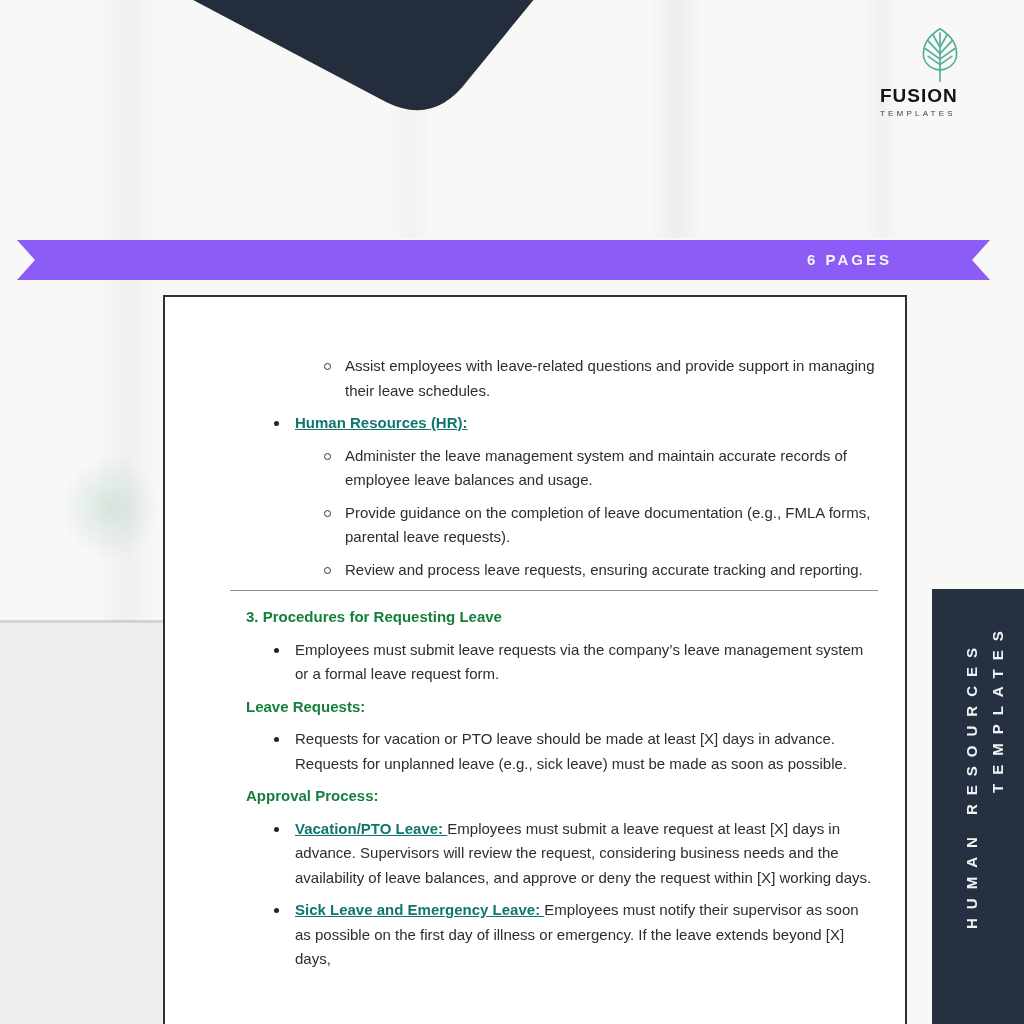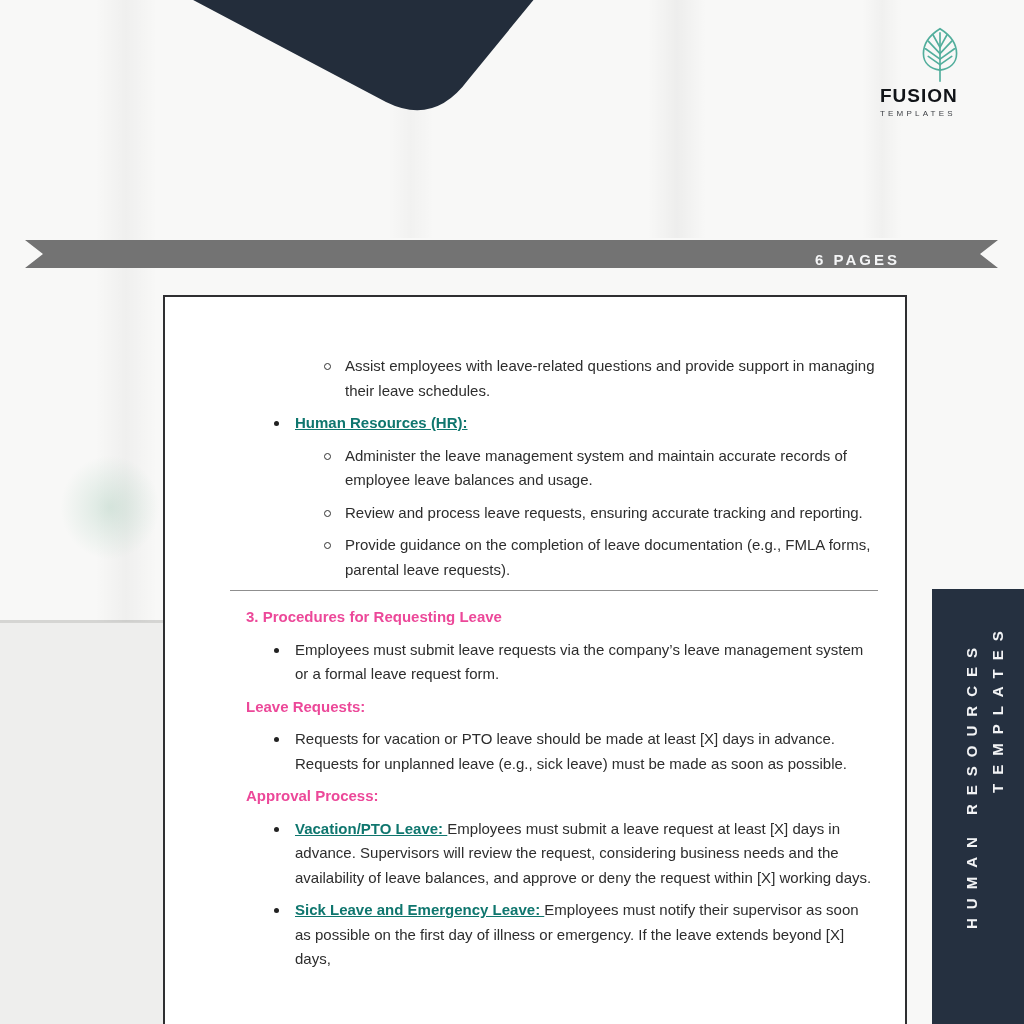--- a/index.html
+++ b/index.html
@@ -25,32 +25,32 @@
   .logo{position:absolute;left:880px;top:26px;width:120px;}
   .logo .leaf{display:block;margin:0 auto;}
   .logo .brand{display:block;font-weight:bold;font-size:19px;letter-spacing:1px;color:#111418;margin-top:1px;}
   .logo .brand-sub{display:block;font-size:8px;letter-spacing:3.2px;color:#3c3f44;margin-top:2px;}
 
   
   .page-title{position:absolute;left:88px;top:124px;margin:0;
     font-size:54px;font-weight:bold;letter-spacing:-1px;color:#232d3b;white-space:nowrap;}
 
   
-  .ribbon{position:absolute;left:25px;top:240px;width:973px;height:28px;background:#737373;
+  .ribbon{position:absolute;left:17px;top:240px;width:973px;height:40px;background:#8b5cf6;
     clip-path:polygon(0 0,100% 0,calc(100% - 18px) 50%,100% 100%,0 100%,18px 50%);}
   .ribbon .pages{position:absolute;right:98px;top:0;height:40px;line-height:40px;
     color:#f4f5f6;font-size:15px;font-weight:bold;letter-spacing:3px;}
 
   
   .doc-page{position:absolute;left:163px;top:295px;width:744px;height:760px;
     background:#fff;border:2px solid #2e2f31;box-sizing:border-box;
     padding:57px 27px 0 65px;color:#2d2d2d;}
   .doc-page .blk{font-size:15px;line-height:24.5px;margin:0 0 8px 16px;}
   .doc-page .blk b{color:#0f766e;text-decoration:underline;}
-  .doc-page .heading{font-weight:bold;color:#ec4899;}
+  .doc-page .heading{font-weight:bold;color:#15803d;}
   .doc-page hr{border:none;border-top:1px solid #8f8f8f;margin:6px 0 14px 0;}
   .doc-page .bullet{position:relative;padding-left:49px;max-width:620px;box-sizing:content-box;}
   .doc-page .bullet::before{content:"";position:absolute;left:28px;top:10px;width:5px;height:5px;
     border-radius:50%;background:#222;}
   .doc-page .sub-bullet{position:relative;padding-left:99px;max-width:575px;box-sizing:content-box;}
   .doc-page .sub-bullet::before{content:"";position:absolute;left:78px;top:9px;width:5px;height:5px;
     border-radius:50%;border:1.4px solid #333;background:#fff;}
 
   
   .side-banner{position:absolute;left:932px;top:589px;width:92px;height:435px;background:#253040;}
@@ -99,22 +99,22 @@
 
   <div class="ribbon">
     <span class="pages">6 PAGES</span>
   </div>
 
   <div class="doc-page">
     <div>
         <div class="blk sub-bullet">Assist employees with leave-related questions and provide support in managing their leave schedules.</div>
         <div class="blk bullet"><b>Human Resources (HR):</b></div>
         <div class="blk sub-bullet">Administer the leave management system and maintain accurate records of employee leave balances and usage.</div>
+        <div class="blk sub-bullet">Provide guidance on the completion of leave documentation (e.g., FMLA forms, parental leave requests).</div>
         <div class="blk sub-bullet">Review and process leave requests, ensuring accurate tracking and reporting.</div>
-        <div class="blk sub-bullet">Provide guidance on the completion of leave documentation (e.g., FMLA forms, parental leave requests).</div>
         <hr>
         <div class="blk heading">3. Procedures for Requesting Leave</div>
         <div class="blk bullet">Employees must submit leave requests via the company’s leave management system or a formal leave request form.</div>
         <div class="blk heading">Leave Requests:</div>
         <div class="blk bullet">Requests for vacation or PTO leave should be made at least [X] days in advance. Requests for unplanned leave (e.g., sick leave) must be made as soon as possible.</div>
         <div class="blk heading">Approval Process:</div>
         <div class="blk bullet"><b>Vacation/PTO Leave: </b>Employees must submit a leave request at least [X] days in advance. Supervisors will review the request, considering business needs and the availability of leave balances, and approve or deny the request within [X] working days.</div>
         <div class="blk bullet"><b>Sick Leave and Emergency Leave: </b>Employees must notify their supervisor as soon as possible on the first day of illness or emergency. If the leave extends beyond [X] days,</div>
       </div>
   </div>

